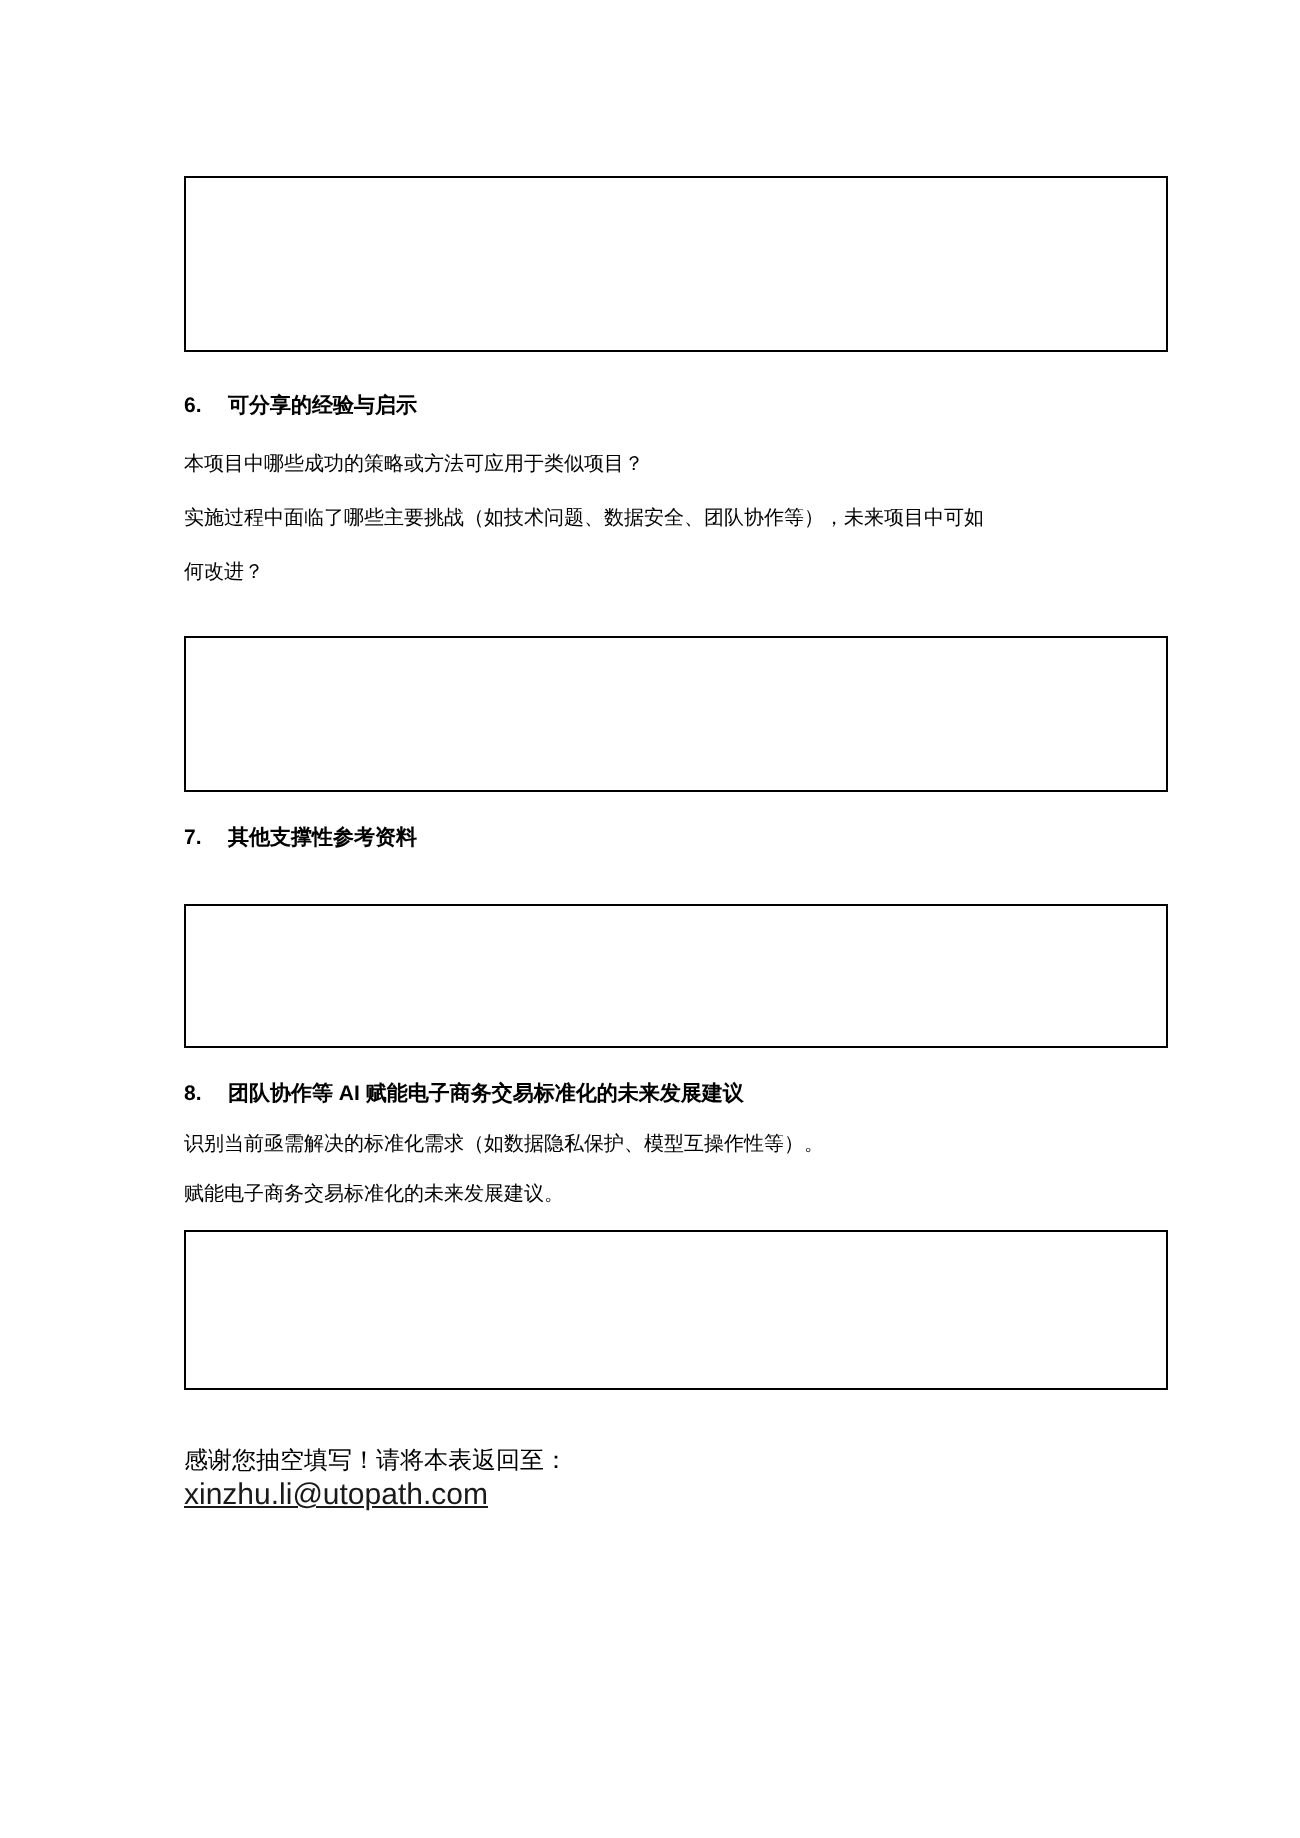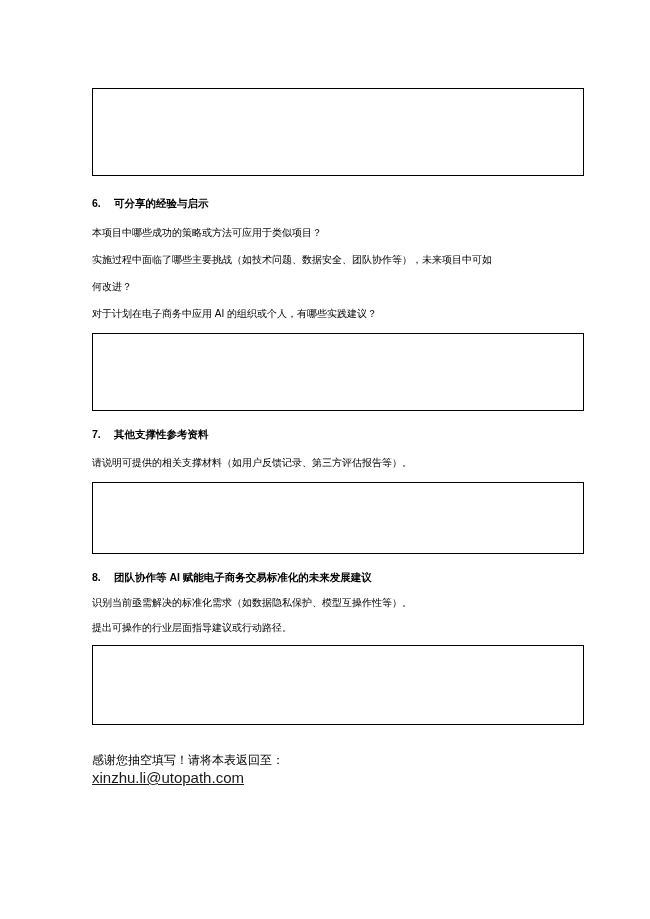--- a/index.html
+++ b/index.html
@@ -97,53 +97,51 @@
     </div>
 
     <div class="sp-14"></div>
 
     <div class="para">本项目中哪些成功的策略或方法可应用于类似项目？</div>
     <div class="sp-12"></div>
     <div class="para">实施过程中面临了哪些主要挑战（如技术问题、数据安全、团队协作等），未来项目中可如</div>
     <div class="sp-12"></div>
     <div class="para">何改进？</div>
     <div class="sp-12"></div>
-    <div class="para">对于计划在电子商务中应用 AI 的组织或个人，有哪些实践建议？</div>
 
     <div class="sp-12"></div>
 
     <div class="answer-box box-h80"></div>
 
     <div class="sp-16"></div>
 
     
     <div class="section-head">
       <span class="num">7.</span><span>其他支撑性参考资料</span>
     </div>
 
     <div class="sp-14"></div>
 
-    <div class="para">请说明可提供的相关支撑材料（如用户反馈记录、第三方评估报告等）。</div>
 
     <div class="sp-12"></div>
 
     <div class="answer-box box-h72"></div>
 
     <div class="sp-16"></div>
 
     
     <div class="section-head">
       <span class="num">8.</span><span>团队协作等 AI 赋能电子商务交易标准化的未来发展建议</span>
     </div>
 
     <div class="sp-10"></div>
 
     <div class="para">识别当前亟需解决的标准化需求（如数据隐私保护、模型互操作性等）。</div>
     <div class="sp-10"></div>
-    <div class="para">提出可操作的行业层面指导建议或行动路径。</div>
+    <div class="para">赋能电子商务交易标准化的未来发展建议。</div>
 
     <div class="sp-10"></div>
 
     <div class="answer-box box-h80b"></div>
 
     <div class="sp-26"></div>
 
     <div class="footer-note">感谢您抽空填写！请将本表返回至：</div>
     <a class="email-link" href="#">xinzhu.li@utopath.com</a>
 

